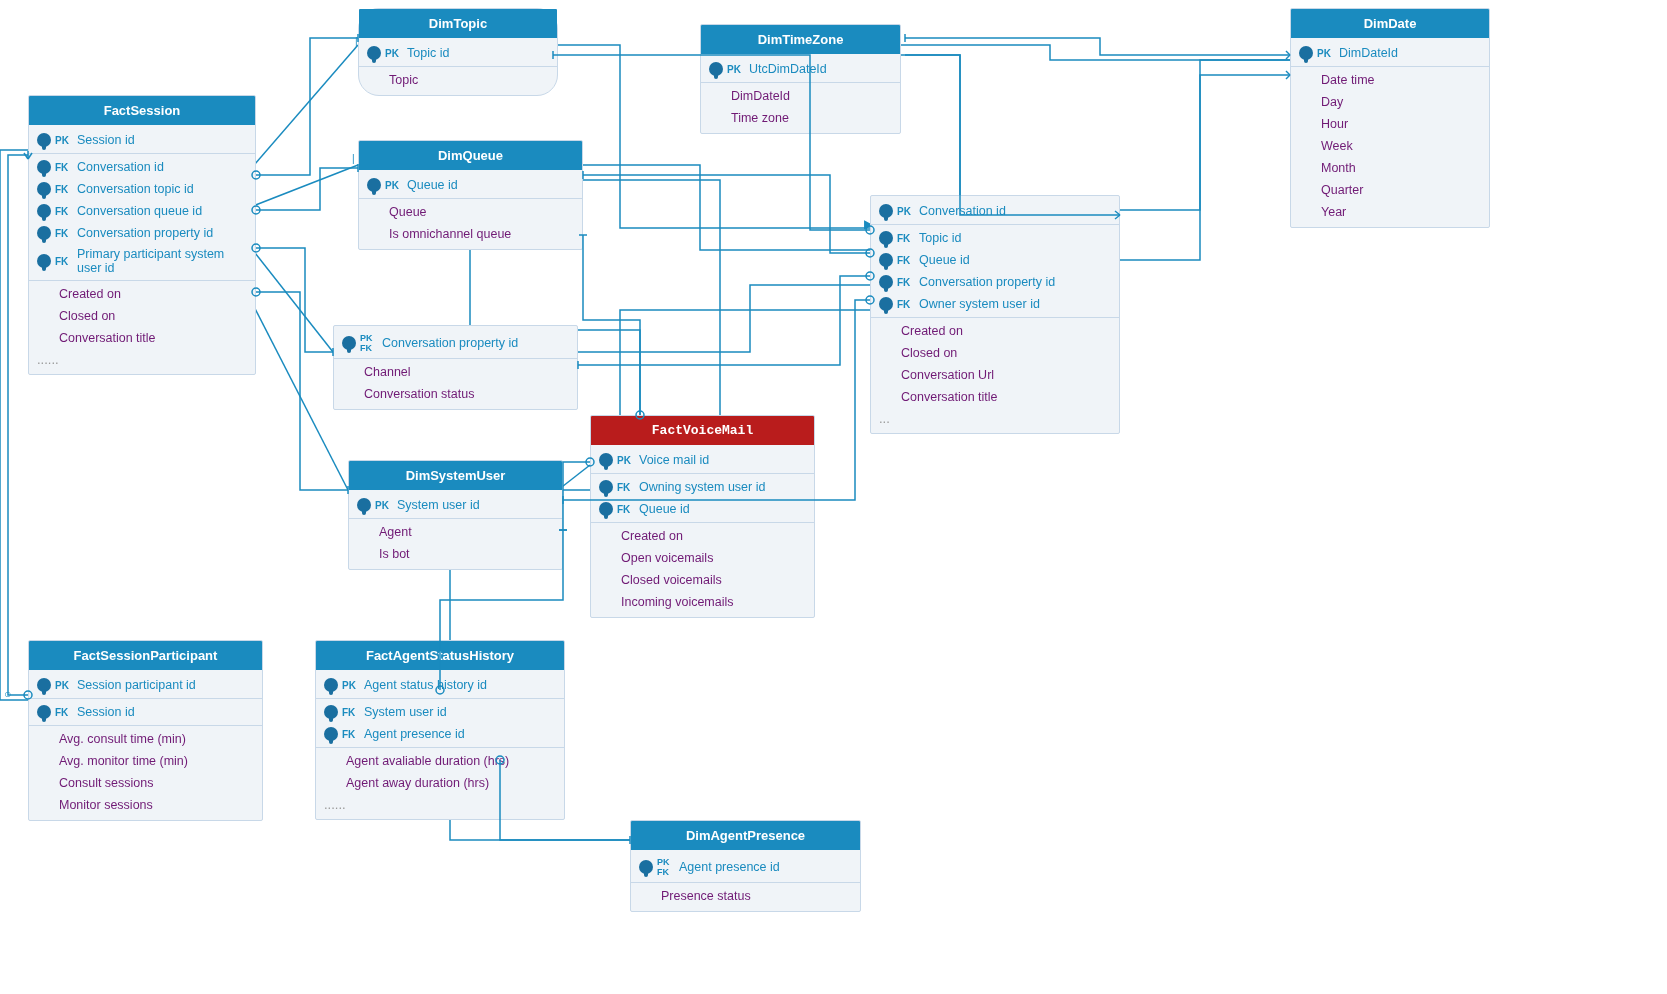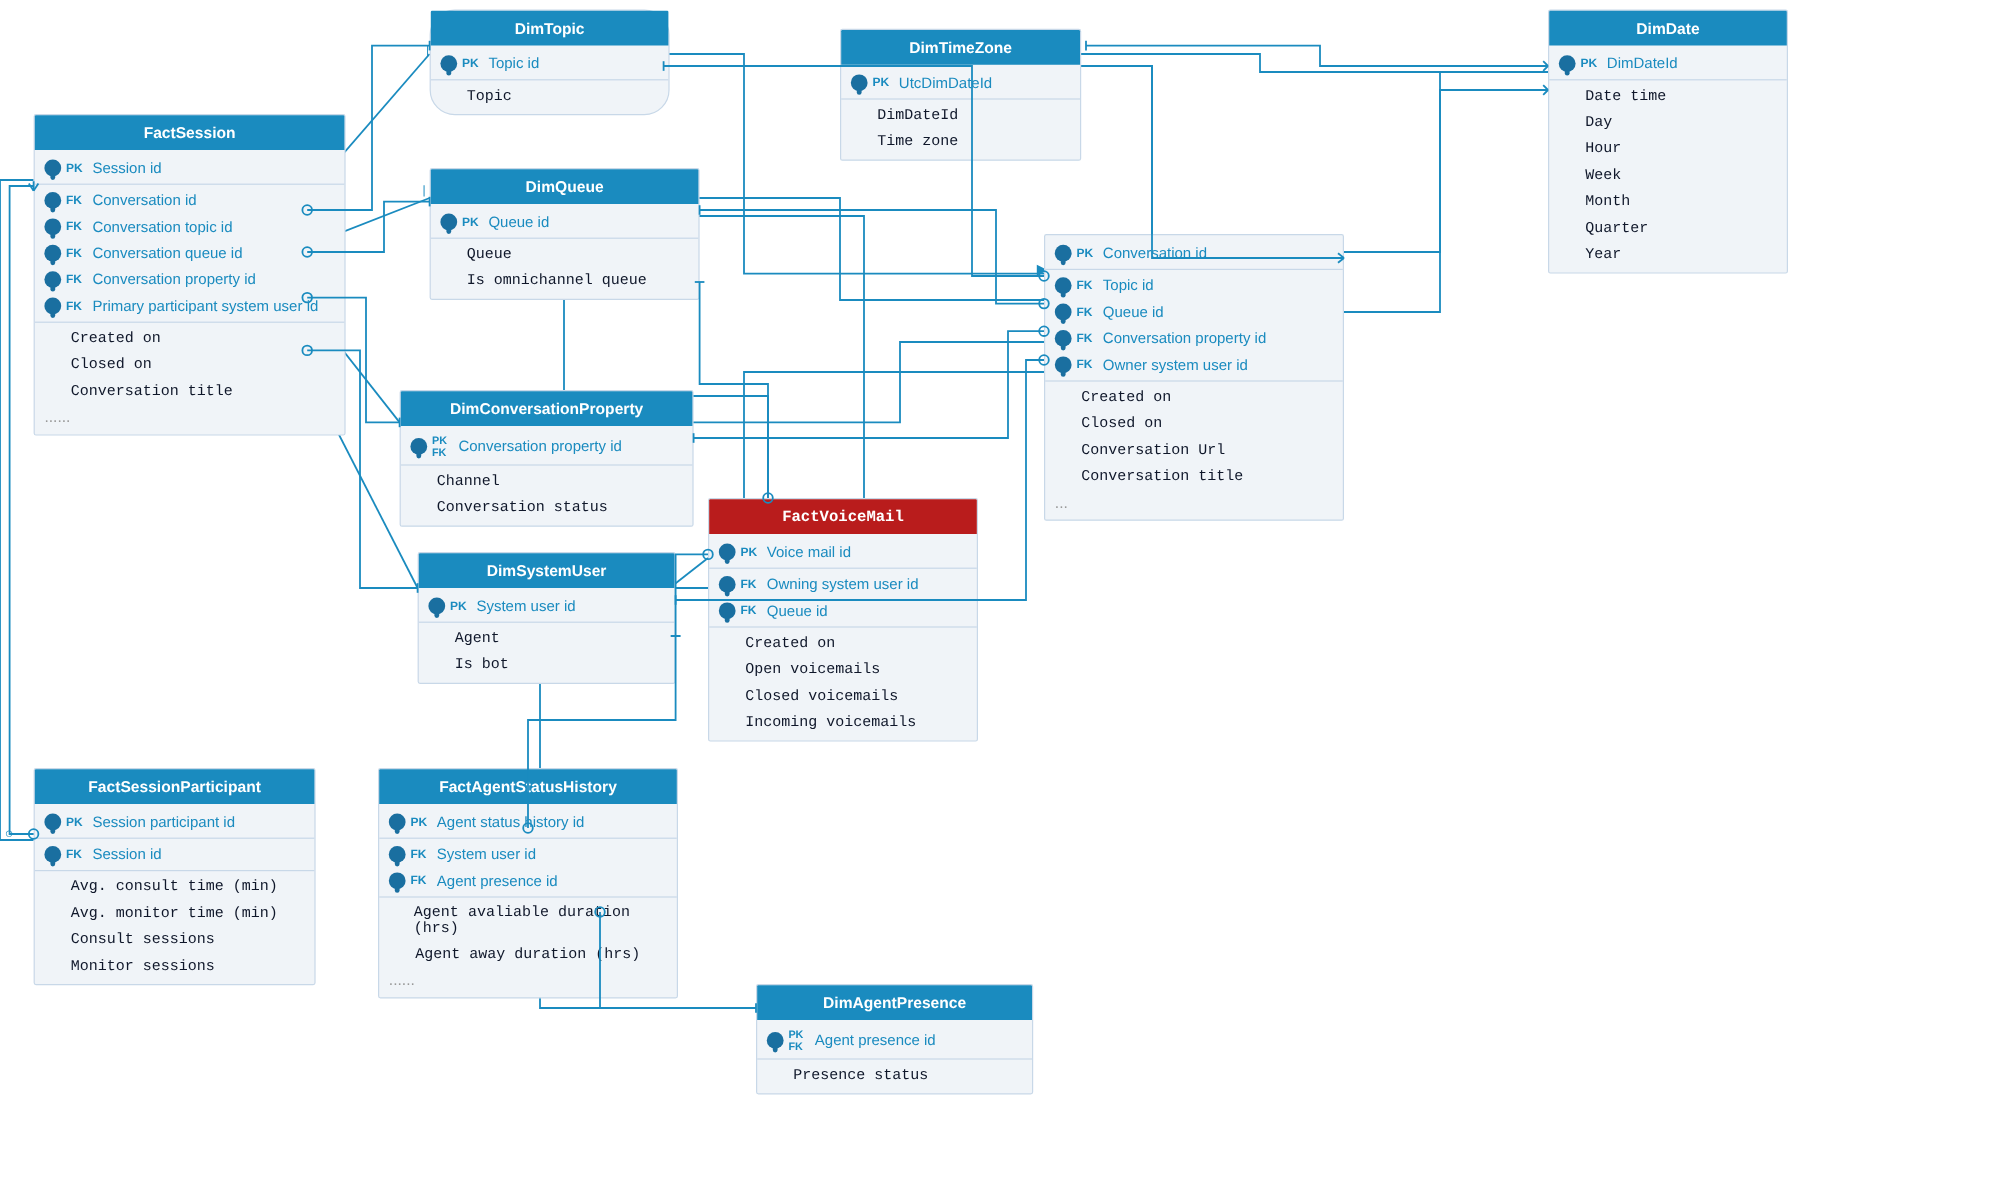--- a/index.html
+++ b/index.html
@@ -42,22 +42,21 @@
     }
     .table-row {
       display: flex;
       align-items: center;
       padding: 3px 8px;
       color: #1a8bbf;
       font-size: 12.5px;
       min-height: 22px;
     }
     .table-row.plain {
-      color: #0f172a;
-      font-family: Liberation Mono, monospace;
+      color: #701a75;
     }
     .table-row .key-badge {
       font-size: 10px;
       font-weight: bold;
       color: #1a8bbf;
       margin-right: 4px;
       min-width: 18px;
       display: inline-block;
     }
     .table-row .icon-key {
@@ -144,21 +143,21 @@
     <polyline points="680,490 720,490 720,180 578,180"></polyline>
 
     <polyline points="450,775 450,840 630,840"></polyline>
 
     <polyline points="28,700 0,700 0,150 28,150"></polyline>
     <text x="4" y="698" font-size="12" fill="#1a8bbf">○</text>
 
     <polyline points="1110,210 1200,210 1200,60 1290,60"></polyline>
   </svg>
 
-  <div class="table-box" style="left:28px; top:95px; width:260px;">
+  <div class="table-box" style="left:28px; top:95px; width:228px;">
     <div class="table-header">FactSession</div>
     <div class="table-body">
       <div class="table-row">
         <span class="icon-key"></span>
         <span class="key-badge">PK</span>
         <span>Session id</span>
       </div>
       <div class="divider"></div>
       <div class="table-row">
         <span class="icon-key"></span>
@@ -232,21 +231,20 @@
         <span>Queue</span>
       </div>
       <div class="table-row plain">
         <span style="width:18px;margin-right:4px;"></span>
         <span>Is omnichannel queue</span>
       </div>
     </div>
   </div>
 
   <div class="table-box" style="left:333px; top:325px; width:245px;">
-    <div class="table-header">DimConversationProperty</div>
     <div class="table-body">
       <div class="table-row">
         <span class="icon-key"></span>
         <span class="key-badge" style="font-size:9px;">PK<br>FK</span>
         <span>Conversation property id</span>
       </div>
       <div class="divider"></div>
       <div class="table-row plain">
         <span style="width:18px;margin-right:4px;"></span>
         <span>Channel</span>

